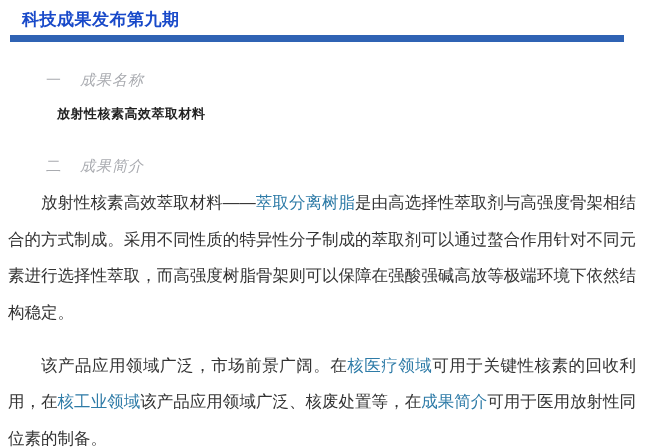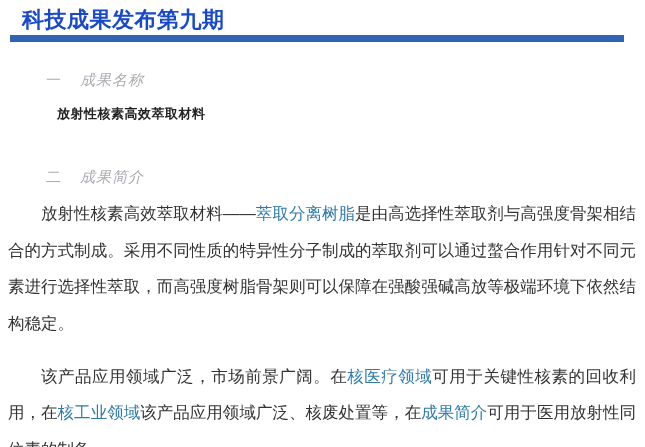--- a/index.html
+++ b/index.html
@@ -12,41 +12,41 @@
   }
   html,body{margin:0;padding:0;}
   body{
     width:645px;height:447px;
     background:#ffffff;
     overflow:hidden;
     font-family:"Liberation Sans","DejaVu Sans",sans-serif;
   }
   .doc-title{
     margin:10px 0 0 22px;
-    font-size:22px;
+    font-size:17px;
     font-weight:bold;
     letter-spacing:0.5px;
     color:var(--title-blue);
     line-height:20px;
   }
   .title-divider{
     margin:5px 0 0 10px;
     width:614px;height:7px;
     background:var(--bar-blue);
   }
   .section-heading{
     margin-left:46px;
     font-size:15px;
     line-height:18px;
     letter-spacing:1px;
     color:var(--heading-gray);
   }
   .section-heading .section-label{margin-left:18px;font-style:italic;}
   .sh-1{margin-top:29px;}
-  .sh-2{margin-top:44px;}
+  .sh-2{margin-top:33px;}
   .result-name{
     margin:15px 0 0 57px;
     font-size:13px;
     line-height:20px;
     font-weight:bold;
     letter-spacing:0.5px;
     color:var(--name-black);
   }
   .body-paragraph{
     width:628px;

